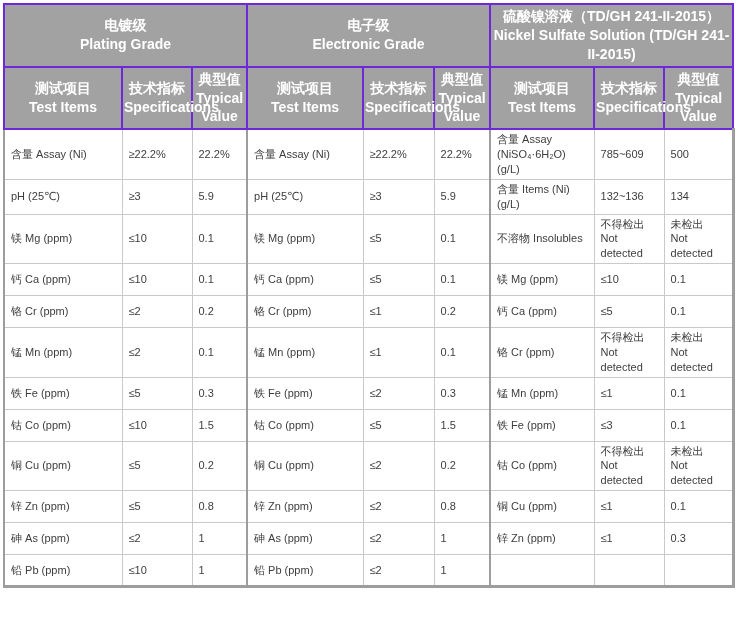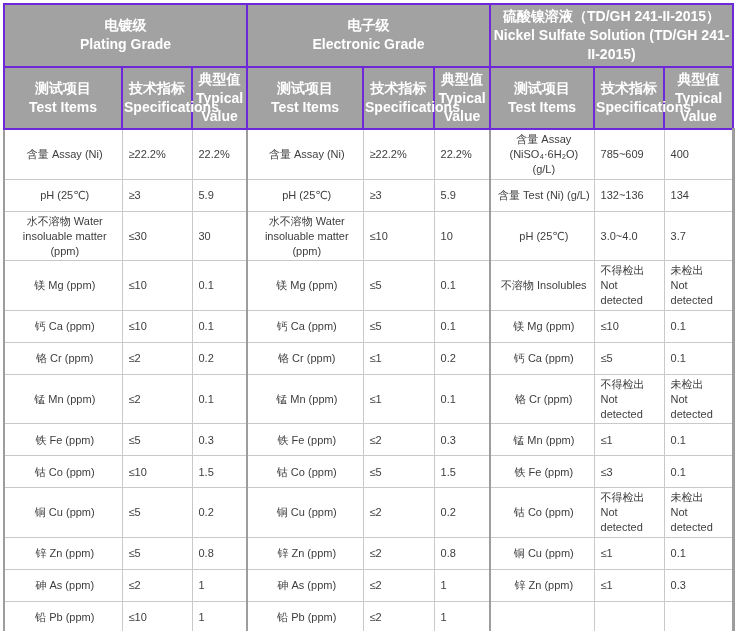--- a/index.html
+++ b/index.html
@@ -39,21 +39,21 @@
     color:var(--text);
     line-height:1.35;
     vertical-align:middle;
     text-align:left;
     white-space:pre-line;
     padding:2px 3px 2px 6px;
     overflow:hidden;
   }
   tbody tr{height:32px;}
   tbody tr.tall{height:40px;}
-  tbody td.sec-start{border-left:2px solid var(--frame-border);text-align:center;}
+  tbody td.sec-start{border-left:2px solid var(--frame-border);}
   tbody td:last-child{border-right:3px solid var(--frame-border);}
   tbody tr:last-child td{border-bottom:3px solid var(--frame-border);}
 </style>
 </head>
 <body>
 
 <div class="wrap">
   <table>
     <colgroup>
       <col class="c-item">
@@ -100,43 +100,32 @@
         <tr class="tall">
           <td class="sec-start">含量 Assay (Ni)</td>
           <td>≥22.2%</td>
           <td>22.2%</td>
           <td class="sec-start">含量 Assay (Ni)</td>
           <td>≥22.2%</td>
           <td>22.2%</td>
           <td class="sec-start">含量 Assay
 (NiSO₄·6H₂O) (g/L)</td>
           <td>785~609</td>
-          <td>400</td>
+          <td>500</td>
         </tr>
         <tr>
           <td class="sec-start">pH (25℃)</td>
           <td>≥3</td>
           <td>5.9</td>
           <td class="sec-start">pH (25℃)</td>
           <td>≥3</td>
           <td>5.9</td>
-          <td class="sec-start">含量 Test (Ni) (g/L)</td>
+          <td class="sec-start">含量 Items (Ni) (g/L)</td>
           <td>132~136</td>
           <td>134</td>
-        </tr>
-        <tr class="tall">
-          <td class="sec-start">水不溶物 Water insoluable matter (ppm)</td>
-          <td>≤30</td>
-          <td>30</td>
-          <td class="sec-start">水不溶物 Water insoluable matter (ppm)</td>
-          <td>≤10</td>
-          <td>10</td>
-          <td class="sec-start">pH (25℃)</td>
-          <td>3.0~4.0</td>
-          <td>3.7</td>
         </tr>
         <tr class="tall">
           <td class="sec-start">镁 Mg (ppm)</td>
           <td>≤10</td>
           <td>0.1</td>
           <td class="sec-start">镁 Mg (ppm)</td>
           <td>≤5</td>
           <td>0.1</td>
           <td class="sec-start">不溶物 Insolubles</td>
           <td>不得检出

